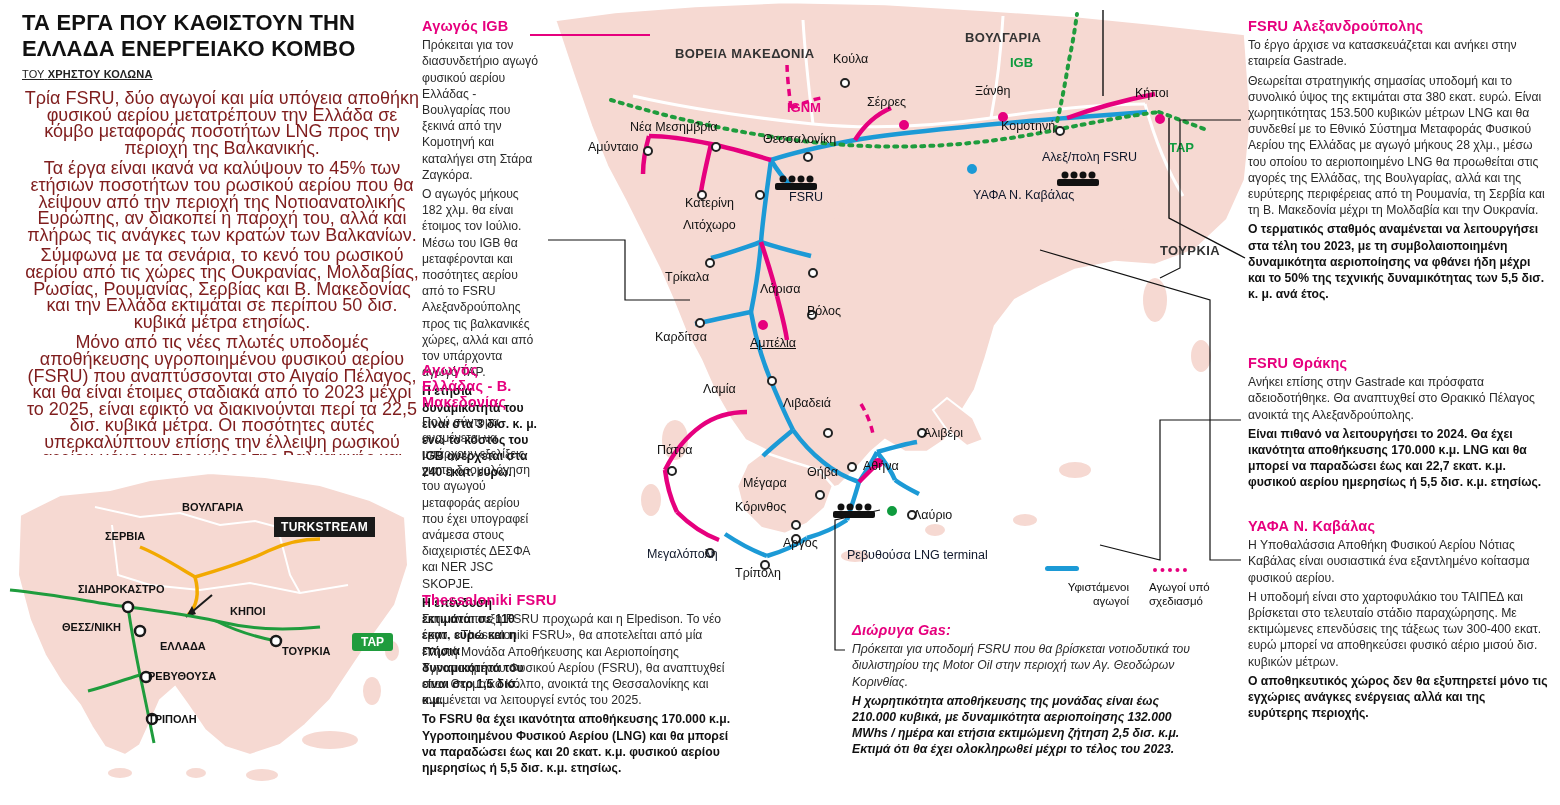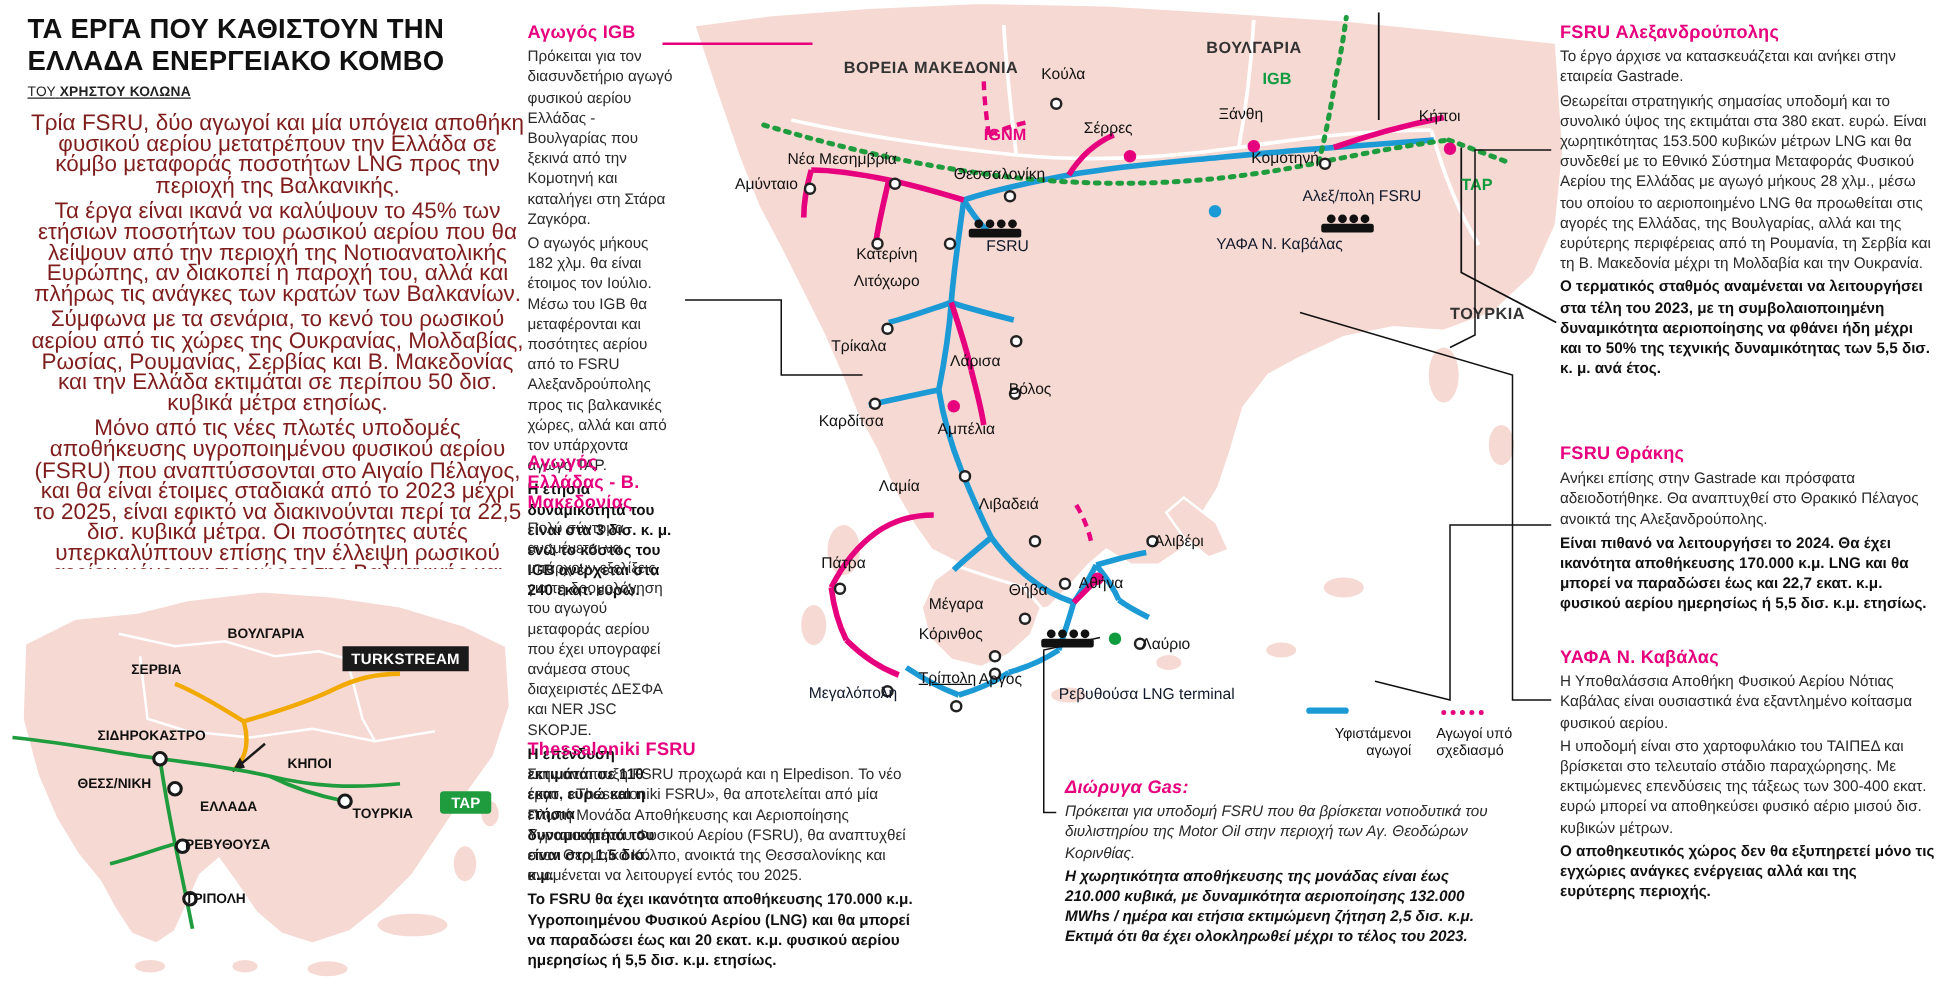--- a/index.html
+++ b/index.html
@@ -406,21 +406,21 @@
     <div class="city-dot" style="left:253px; top:268px;"></div>
     <div class="map-city" style="left:205px; top:282px;">Λάρισα</div>
 
     <div class="city-dot" style="left:252px; top:310px;"></div>
     <div class="map-city" style="left:252px; top:304px;">Βόλος</div>
 
     <div class="city-dot" style="left:140px; top:318px;"></div>
     <div class="map-city" style="left:100px; top:330px;">Καρδίτσα</div>
 
     <div class="city-dot magenta" style="left:203px; top:320px;"></div>
-    <div class="map-city" style="left:195px; top:336px;">Αμπέλια</div>
+    <div class="map-city" style="left:195px; top:336px;text-decoration:underline;">Αμπέλια</div>
 
     <div class="city-dot" style="left:212px; top:376px;"></div>
     <div class="map-city" style="left:148px; top:382px;">Λαμία</div>
 
     <div class="city-dot" style="left:268px; top:428px;"></div>
     <div class="map-city" style="left:228px; top:396px;">Λιβαδειά</div>
 
     <div class="city-dot" style="left:362px; top:428px;"></div>
     <div class="map-city" style="left:368px; top:426px;">Αλιβέρι</div>
 
@@ -442,21 +442,21 @@
     <div class="city-dot" style="left:112px; top:466px;"></div>
     <div class="map-city" style="left:102px; top:443px;">Πάτρα</div>
 
     <div class="city-dot" style="left:150px; top:548px;"></div>
     <div class="map-note" style="left:92px; top:522px;margin-top:25px;">Μεγαλόπολη</div>
 
     <div class="city-dot" style="left:236px; top:534px;"></div>
     <div class="map-city" style="left:228px; top:536px;">Αργος</div>
 
     <div class="city-dot" style="left:205px; top:560px;"></div>
-    <div class="map-city" style="left:180px; top:535px;text-decoration:underline;">Τρίπολη</div>
+    <div class="map-city" style="left:180px; top:566px;">Τρίπολη</div>
 
     
     <div class="city-dot blue" style="left:412px; top:164px;"></div>
     <div class="map-note" style="left:418px; top:188px;">
       <span>ΥΑΦΑ Ν. Καβάλας</span>
     </div>
 
     
     <svg class="fsru-icon" style="left:218px; top:172px;" viewBox="0 0 46 20">
       <rect x="2" y="11" width="42" height="7" rx="2" fill="#111"></rect>

